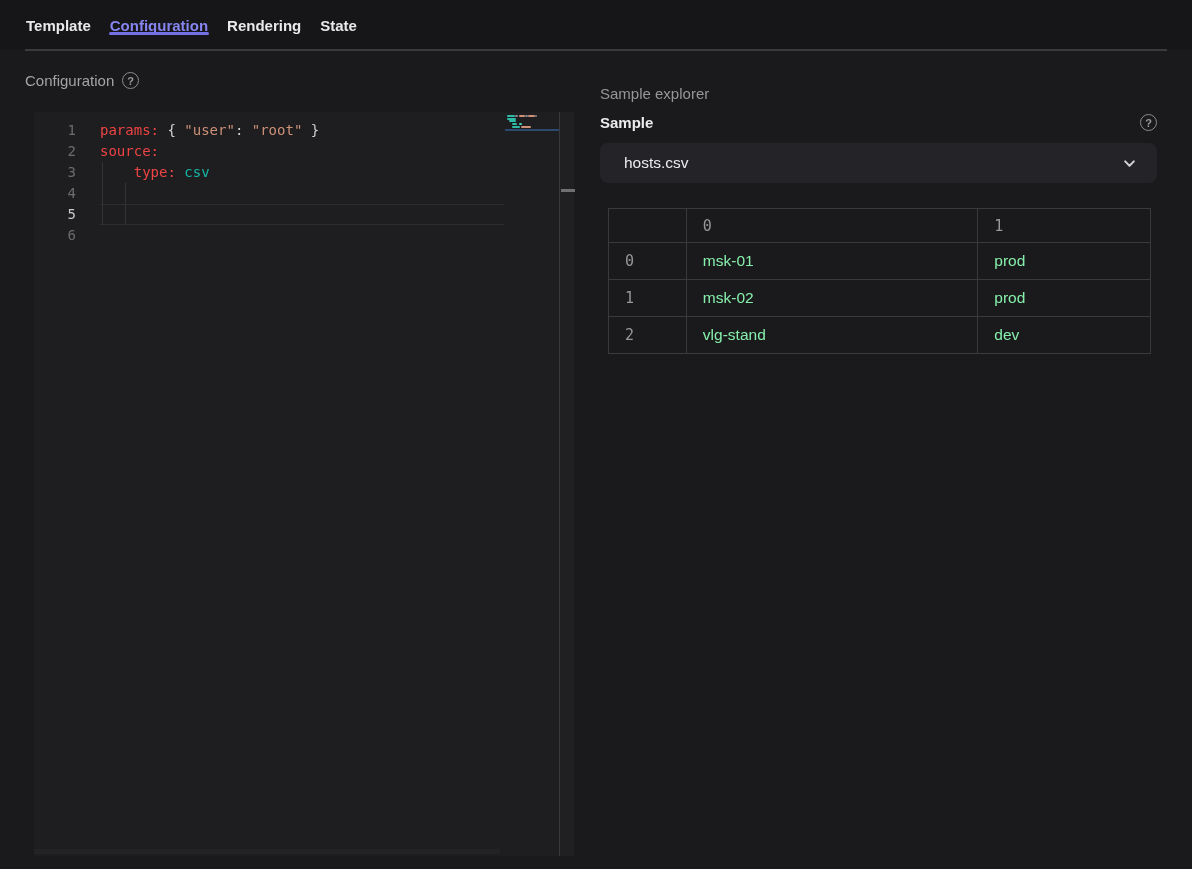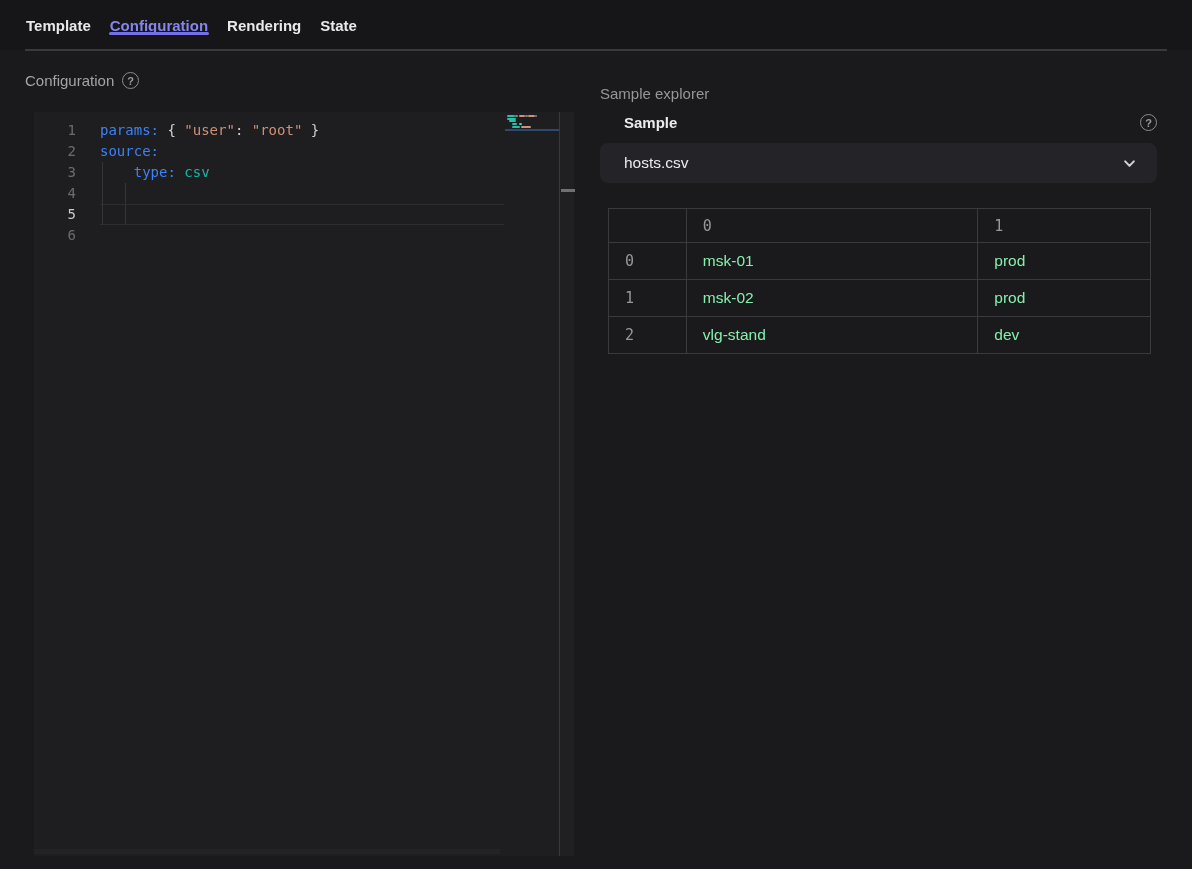--- a/index.html
+++ b/index.html
@@ -41,21 +41,21 @@
   
   .editor {
     position:absolute; left:34px; top:61px; width:540px; height:744px;
     background:#1e1e20; font-family:"DejaVu Sans Mono", monospace; font-size:14px;
   }
   .gutter { position:absolute; left:0; top:8px; width:42px; text-align:right; }
   .gutter .ln { height:21px; line-height:21px; color:#6c6c70; }
   .gutter .ln.active { color:#c9c9cc; }
   .codearea { position:absolute; left:66px; top:8px; right:70px; cursor:text; }
   .code-line { height:21px; line-height:21px; white-space:pre; }
-  .tk-key  { color:#3b82f6; }
+  .tk-key  { color:#ef4444; }
   .tk-str  { color:#ce9178; }
   .tk-val  { color:#14b8a6; }
   .tk-punct{ color:#cfcfd1; }
   .tk-ws   { color:#cfcfd1; }
   .indent-guide { position:absolute; width:1px; background:#333338; }
   .guide-1 { left:68px; top:50px; height:63px; }
   .guide-2 { left:91px; top:71px; height:42px; }
   .current-line {
     position:absolute; left:66px; top:92px; width:404px; height:21px;
     border-top:1px solid #2e2e31; border-bottom:1px solid #2e2e31;
@@ -72,21 +72,21 @@
     background:#202023; border-left:1px solid #39393d; cursor:pointer;
   }
   .ruler-marker { position:absolute; left:1px; top:77px; width:14px; height:3px; background:#707073; }
   .h-scrollbar { position:absolute; left:0; bottom:2px; width:466px; height:5px; background:#28282b; opacity:.55; cursor:pointer; }
   
   .right-heading { left:600px; top:22px; color:#96969a;margin-top:12px; }
   .sample-row {
     position:absolute; left:600px; top:63px; width:557px;
     display:flex; align-items:center; justify-content:space-between;
   }
-  .sample-label { font-size:15px; font-weight:600; color:#ececee;margin-left:24px; }
+  .sample-label { font-size:15px; font-weight:600; color:#ececee; }
   .dropdown {
     position:absolute; left:600px; top:92px; width:557px; height:40px;
     background:#242428; border:none; border-radius:8px; cursor:pointer;
     display:flex; align-items:center; justify-content:space-between;
     padding:0 20px 0 24px; font-family:inherit;
   }
   .dropdown-value { font-size:15.5px; color:#ececee; }
   .chevron { display:flex; align-items:center; }
   
   .sample-table {

